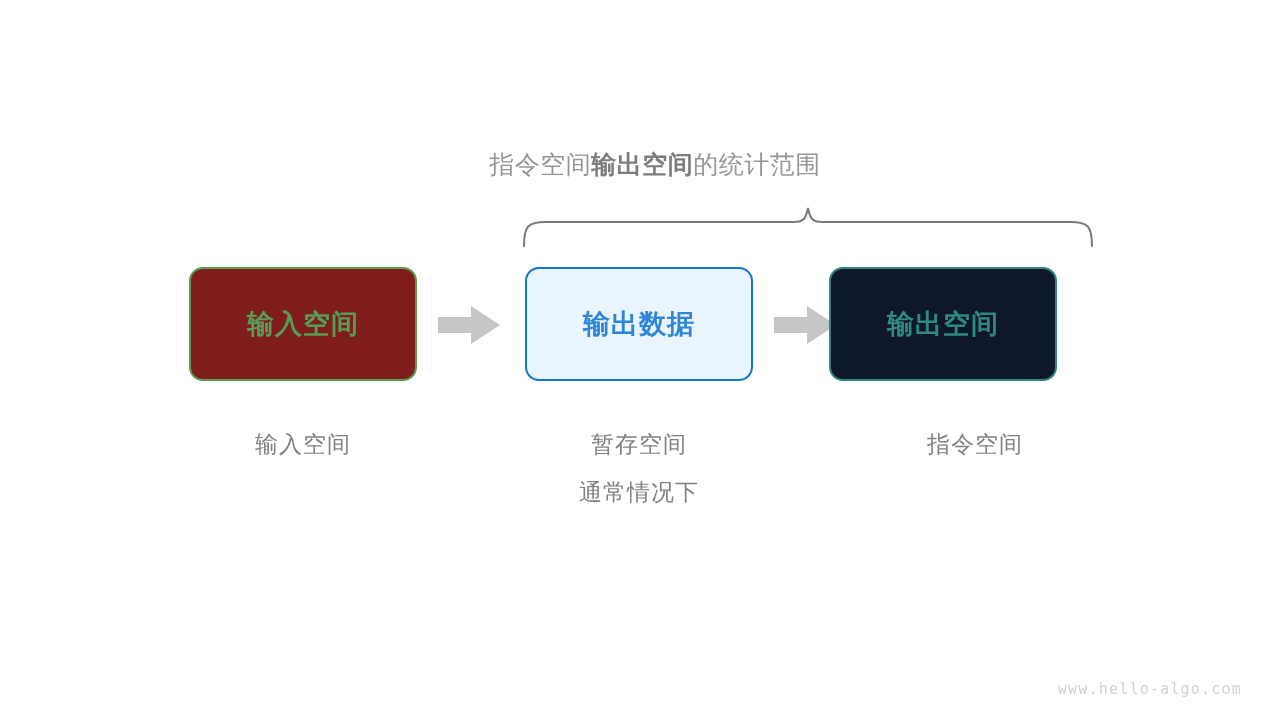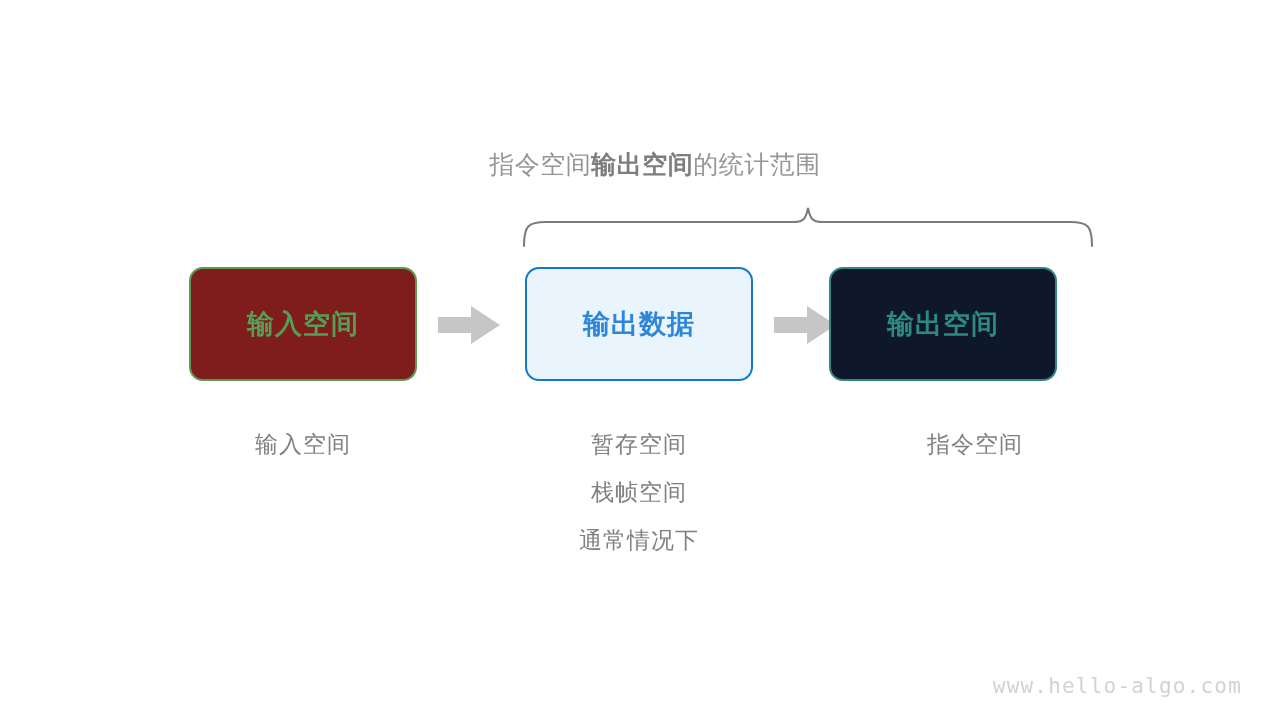--- a/index.html
+++ b/index.html
@@ -133,21 +133,21 @@
     letter-spacing: 1px;
     white-space: nowrap;
   }
 
   
   .watermark {
     position: absolute;
     right: 38px;
     bottom: 22px;
     font-family: "DejaVu Sans Mono", "Liberation Mono", monospace;
-    font-size: 21px;
+    font-size: 15px;
     letter-spacing: 1.2px;
     color: #d2d2d2;
   }
 </style>
 </head>
 <body>
 
 <div id="stage">
 
   <div class="scope-title">
@@ -191,21 +191,20 @@
   </div>
 
   <div class="captions">
 
     <div class="caption-col caption-col-1">
       <div class="caption-line">输入空间</div>
     </div>
 
     <div class="caption-col caption-col-2">
       <div class="caption-line">暂存空间</div>
-      <div class="caption-line">栈帧空间</div>
       <div class="caption-line">通常情况下</div>
     </div>
 
     <div class="caption-col caption-col-3">
       <div class="caption-line">指令空间</div>
     </div>
 
   </div>
 
   <div class="watermark">www.hello-algo.com</div>

